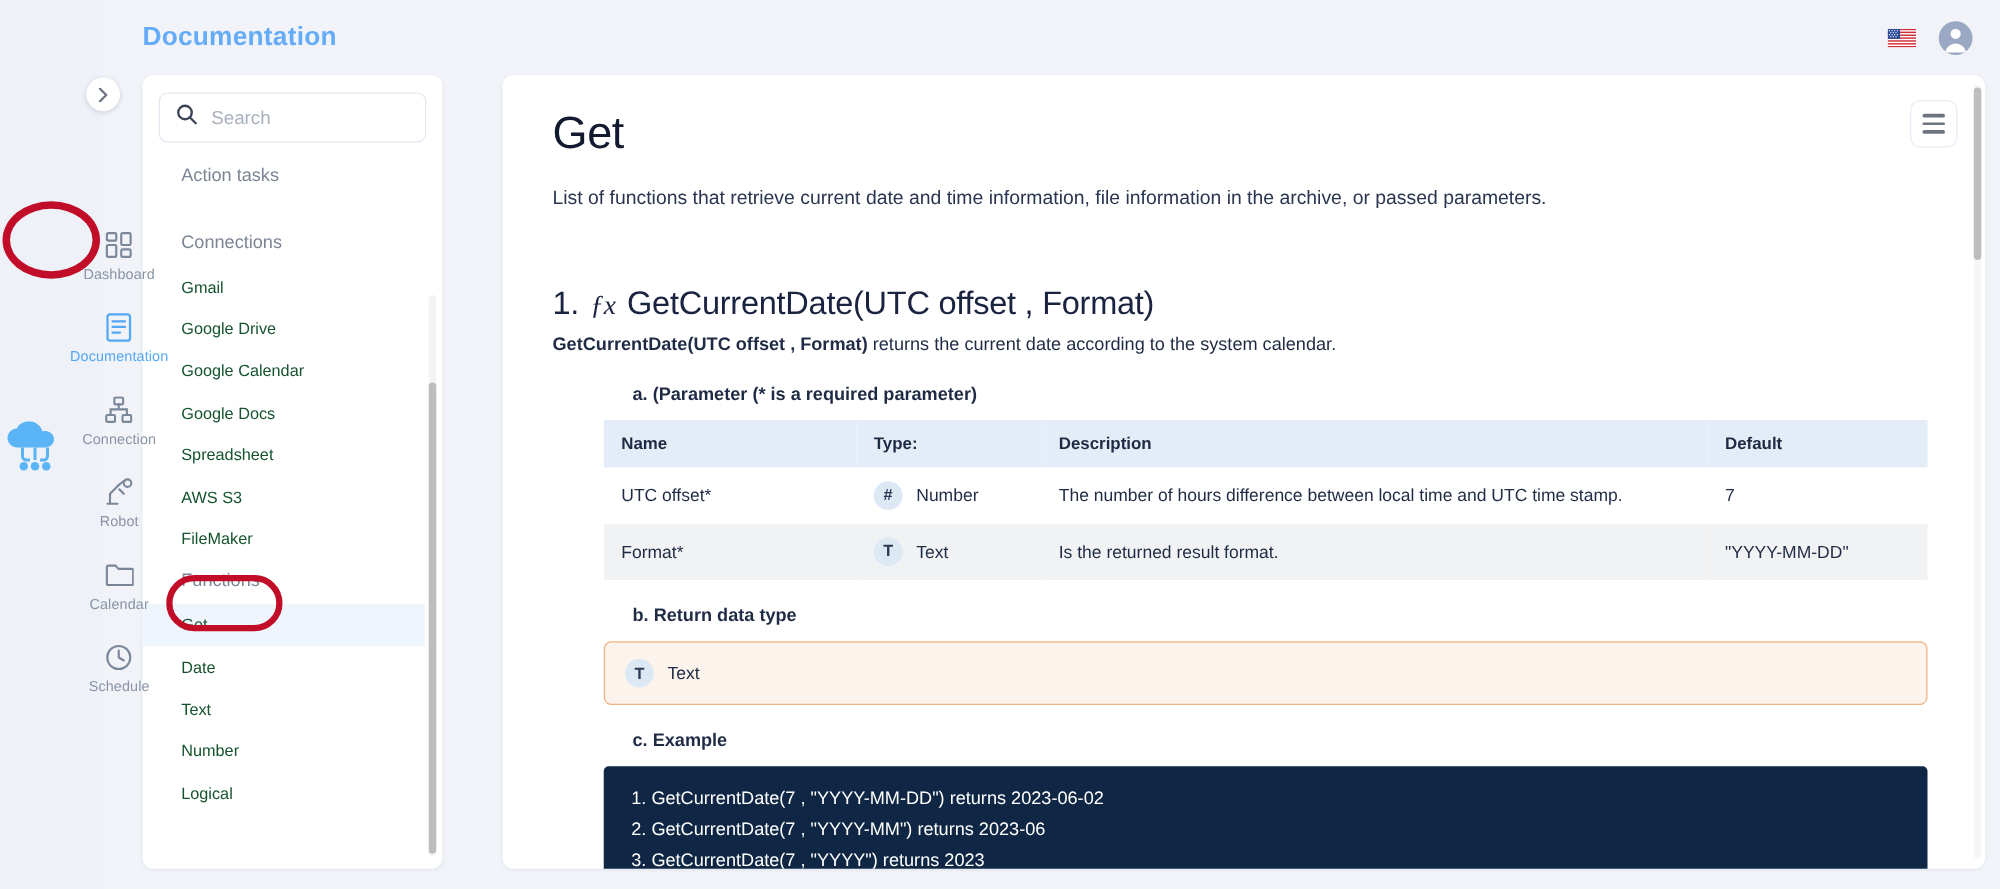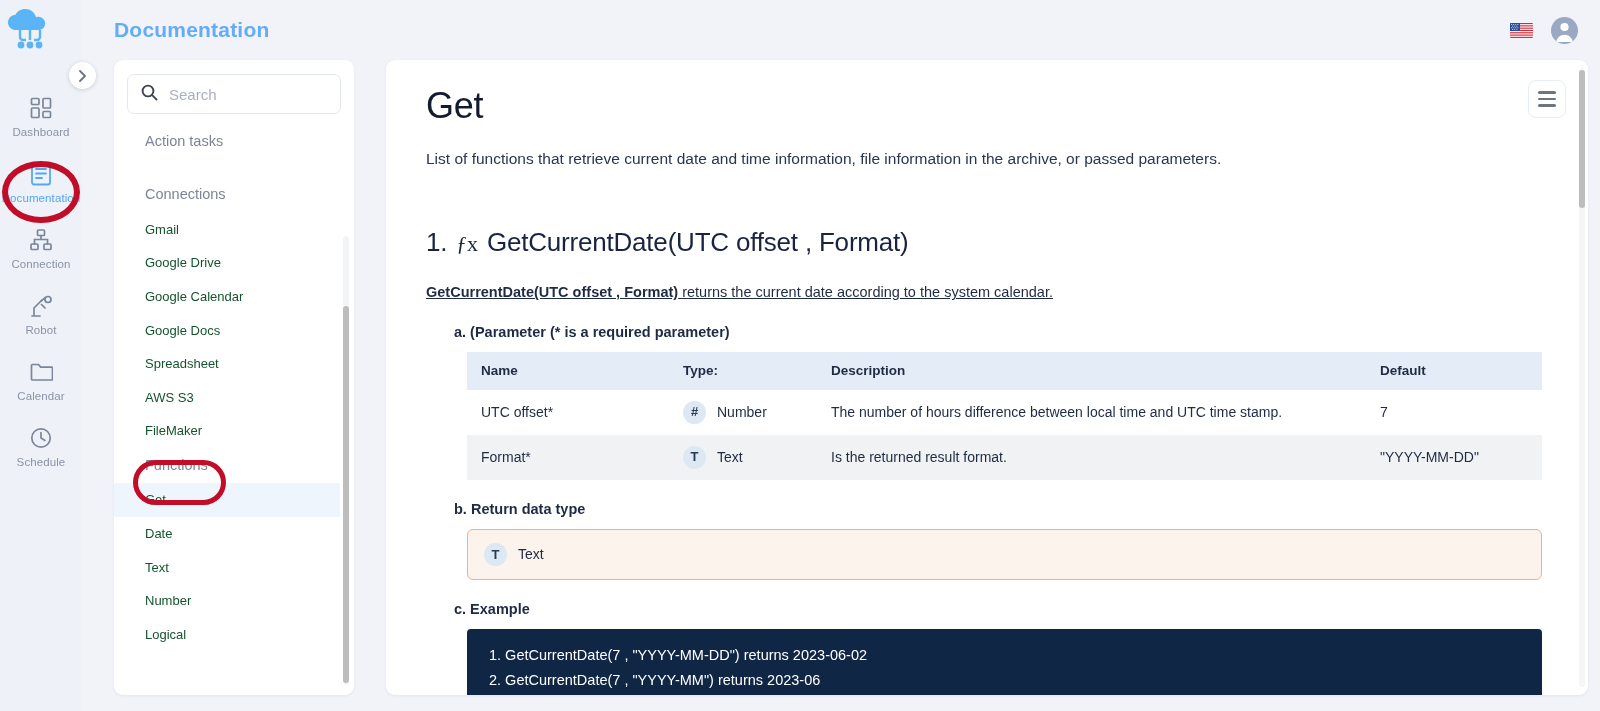--- a/index.html
+++ b/index.html
@@ -9,21 +9,21 @@
     background: #f1f3f8;
     overflow: hidden;
   }
 
   
   #app { position: relative; width: 1600px; height: 711px; display: flex; }
 
   .rail {
     width: 82px; height: 711px; flex: 0 0 82px;
     background: #eef1f7;
-    display: flex; flex-direction: column; align-items: flex-start;
+    display: flex; flex-direction: row; align-items: center;
     position: relative; z-index: 5;
   }
   .rail-logo { margin-top: 8px; width: 60px; height: 48px; display:flex; align-items:center; justify-content:center; }
   .rail-items { margin-top: 28px; width: 100%; }
   .rail-item {
     width: 100%; height: 66px;
     display: flex; flex-direction: column; align-items: center; justify-content: center;
     gap: 6px; cursor: pointer;
   }
   .rail-ico { width: 26px; height: 26px; display:flex; align-items:center; justify-content:center; color:#7a8699; }
@@ -50,21 +50,21 @@
   }
   .topbar-title { font-size: 21px; font-weight: 700; color: #64acf7; letter-spacing:.2px; }
   .topbar-right { margin-left: auto; display: flex; align-items: center; gap: 18px; }
   .flag { width: 23px; height: 15px; border-radius: 1px; overflow: hidden; position: relative; display:block; }
   .avatar {
     width: 27px; height: 27px; border-radius: 50%;
     background: #9aa8c4; display: flex; align-items: flex-end; justify-content: center;
     overflow: hidden; cursor: pointer;
   }
 
-  .body { flex: 1; display: flex; min-height: 0; padding: 0 12px 16px 32px; gap: 0; }
+  .body { flex: 1; display: flex; min-height: 0; padding: 0 12px 16px 32px; gap: 16px; }
 
   
   .docnav {
     width: 240px; flex: 0 0 240px;
     background: #fff;
     border-radius: 9px;
     box-shadow: 0 1px 3px rgba(35,55,95,.07);
     display: flex; flex-direction: column;
     overflow: hidden; position: relative;
   }
@@ -115,26 +115,26 @@
   }
   .hamburger span { display: block; width: 18px; height: 2.6px; background: #6d7480; border-radius: 2px; }
 
   h1.page-title { font-size: 36px; font-weight: 400; color: #111a2e; letter-spacing: -.3px; line-height: 1.1; }
   p.page-desc { margin-top: 22px; font-size: 15.5px; color: #2a3550; line-height: 1.4; }
 
   h2.fn-title {
     margin-top: 58px; font-size: 26px; font-weight: 400; color: #1a2440;
     display: flex; align-items: baseline; gap: 9px; letter-spacing: -.2px;
   }
-  .fx { font-family: "Liberation Serif", serif; font-size: 22px; color:#1a2440; }
-
-  p.fn-sub { margin-top: 24px; font-size: 14.5px; color: #1f2a44; line-height: 1.4; text-decoration: underline; }
+  .fx { font-family: "Liberation Serif", serif; font-style: italic; font-size: 22px; color:#1a2440; }
+
+  p.fn-sub { margin-top: 8px; font-size: 14.5px; color: #1f2a44; line-height: 1.4; }
   p.fn-sub b { font-weight: 700; }
 
-  h3.sub-head { margin-left: 28px; margin-top: 21px; font-size: 14.5px; font-weight: 700; color: #1f2a44; }
+  h3.sub-head { margin-left: 64px; margin-top: 21px; font-size: 14.5px; font-weight: 700; color: #1f2a44; }
 
   table.params {
     margin: 12px 0 0 41px; width: calc(100% - 41px);
     border-collapse: collapse; table-layout: fixed;
   }
   table.params th {
     background: #e4edf7; text-align: left; font-size: 13.5px; font-weight: 700; color: #1f2a44;
     padding: 11px 14px; line-height: 1.2;
   }
   table.params td {

